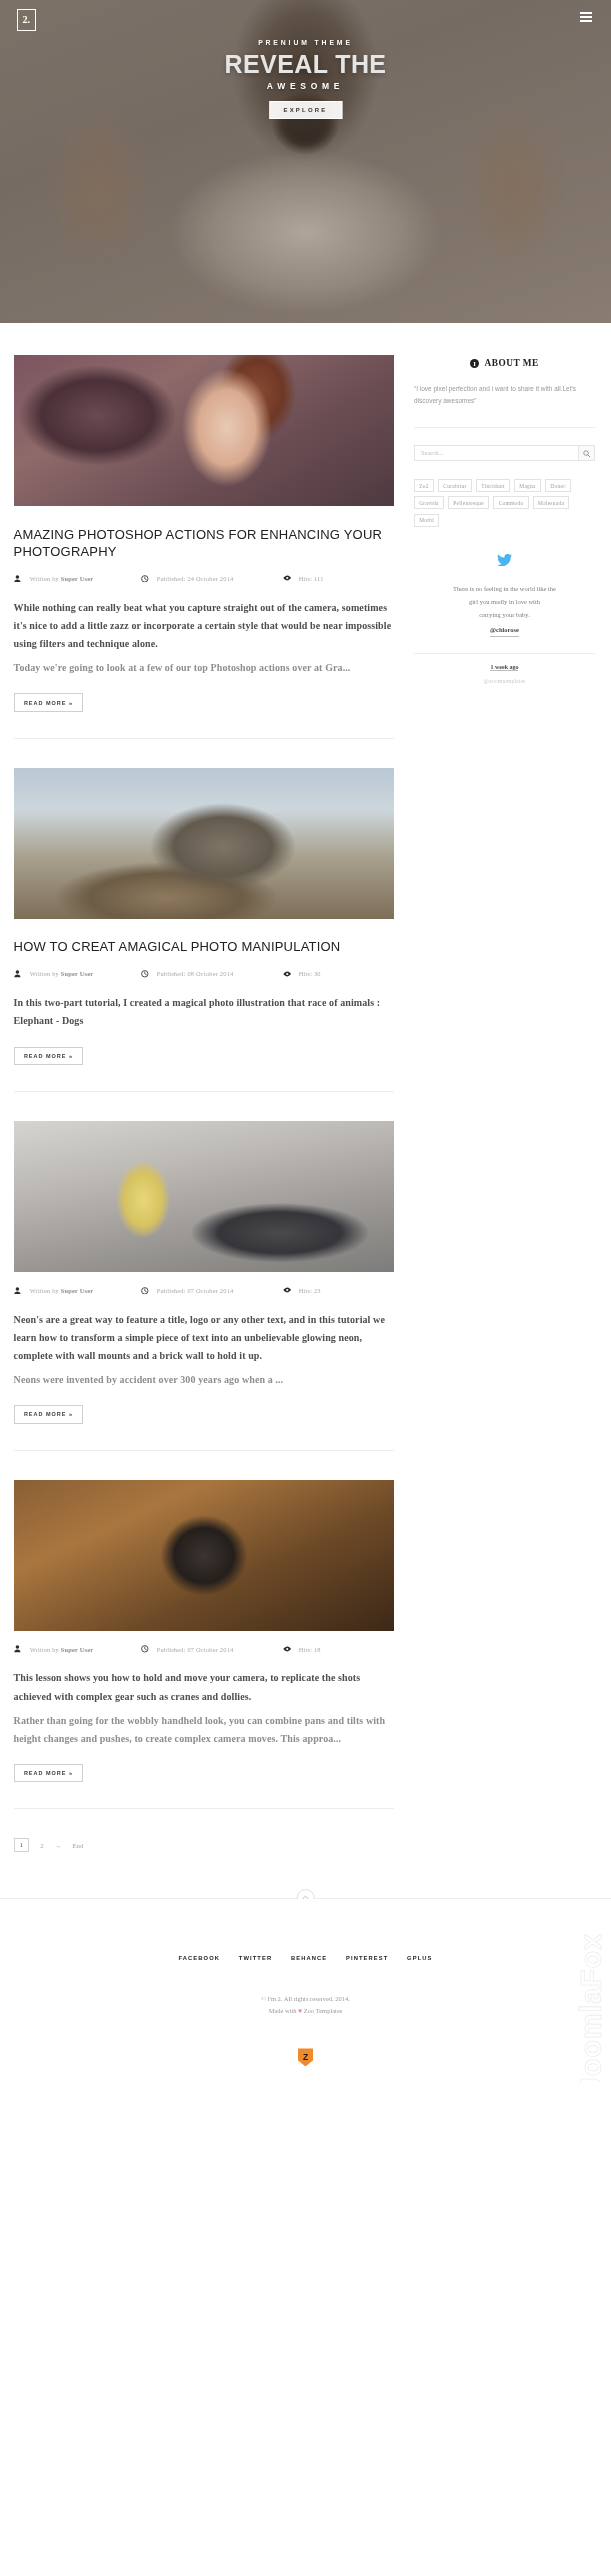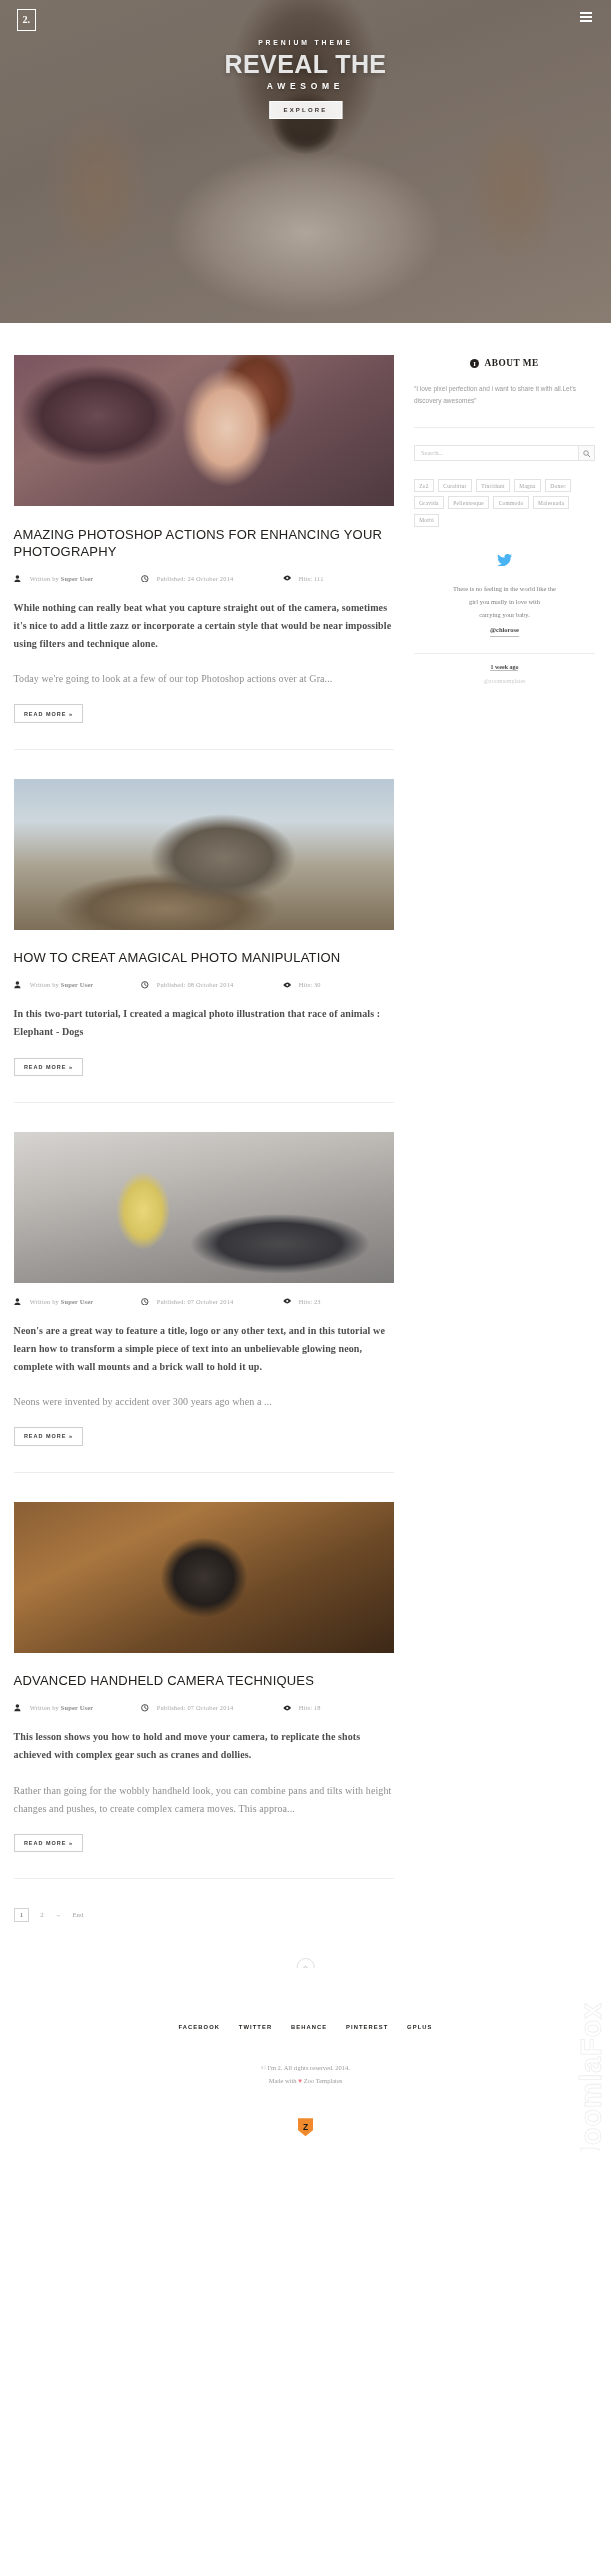--- a/index.html
+++ b/index.html
@@ -154,21 +154,21 @@
   .meta-ico svg { display:block; }
   .meta-text b { color:#8d8d8d; font-weight:bold; }
   .post-body {
     margin-top:16px;
     font-size:10px;
     line-height:1.82;
     color:#8e8e8e;
     letter-spacing:0.1px;
   }
   .post-body .lead { color:#4e4e4e; font-weight:bold; }
-  .post-body p + p { margin-top:17px; }
+  .post-body p + p { margin-top:6px;font-weight:bold; }
   .read-more {
     display:inline-block;
     margin-top:16px;
     border:0.8px solid #cfcfcf;
     background:#fff;
     padding:5.1px 9.3px;
     font-family:"Liberation Sans", sans-serif;
     font-size:5.5px; font-weight:bold;
     letter-spacing:1px;
     color:#3b3b3b;
@@ -454,21 +454,20 @@
       <div class="post-body">
         <p class="lead">Neon's are a great way to feature a title, logo or any other text, and in this tutorial we learn how to transform a simple piece of text into an unbelievable glowing neon, complete with wall mounts and a brick wall to hold it up.</p>
         <p>Neons were invented by accident over 300 years ago when a ...</p>
       </div>
       <div class="read-more">READ MORE »</div>
       <hr class="post-rule">
     </div>
 
     <div class="post">
       <div class="post-thumb thumb-d"></div>
-      <h2 class="post-title">ADVANCED HANDHELD CAMERA TECHNIQUES</h2>
       <div class="post-meta">
         <div class="meta-item author">
           <span class="meta-ico">
               <svg width="6.8" height="7.6" viewBox="0 0 8 9">
                 <circle cx="4" cy="2.3" r="2.1" fill="#2c2c2c"></circle>
                 <path d="M0.3 8.7c0-2.2 1.6-3.5 3.7-3.5s3.7 1.3 3.7 3.5z" fill="#2c2c2c"></path>
               </svg>
             </span>
           <span class="meta-text"><span>Written by</span> <b>Super User</b></span>
         </div>

